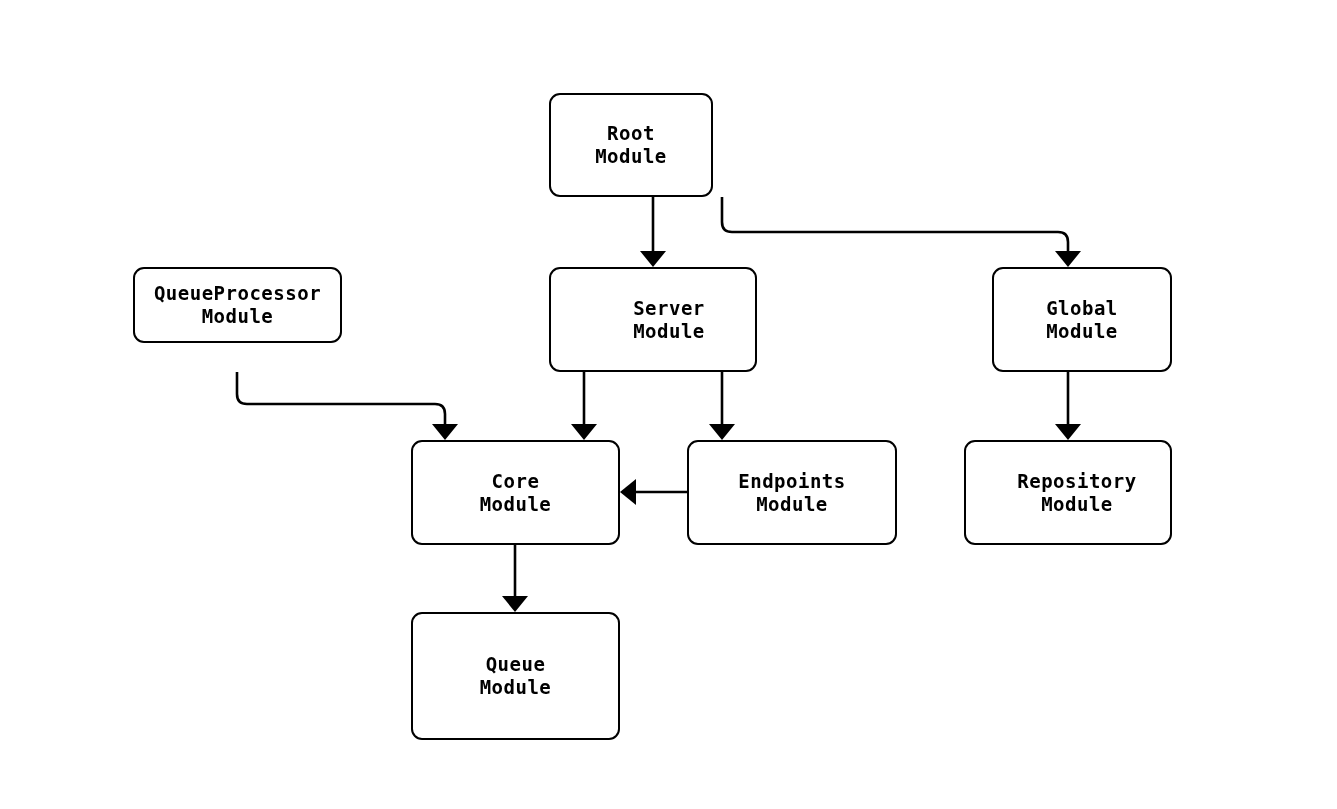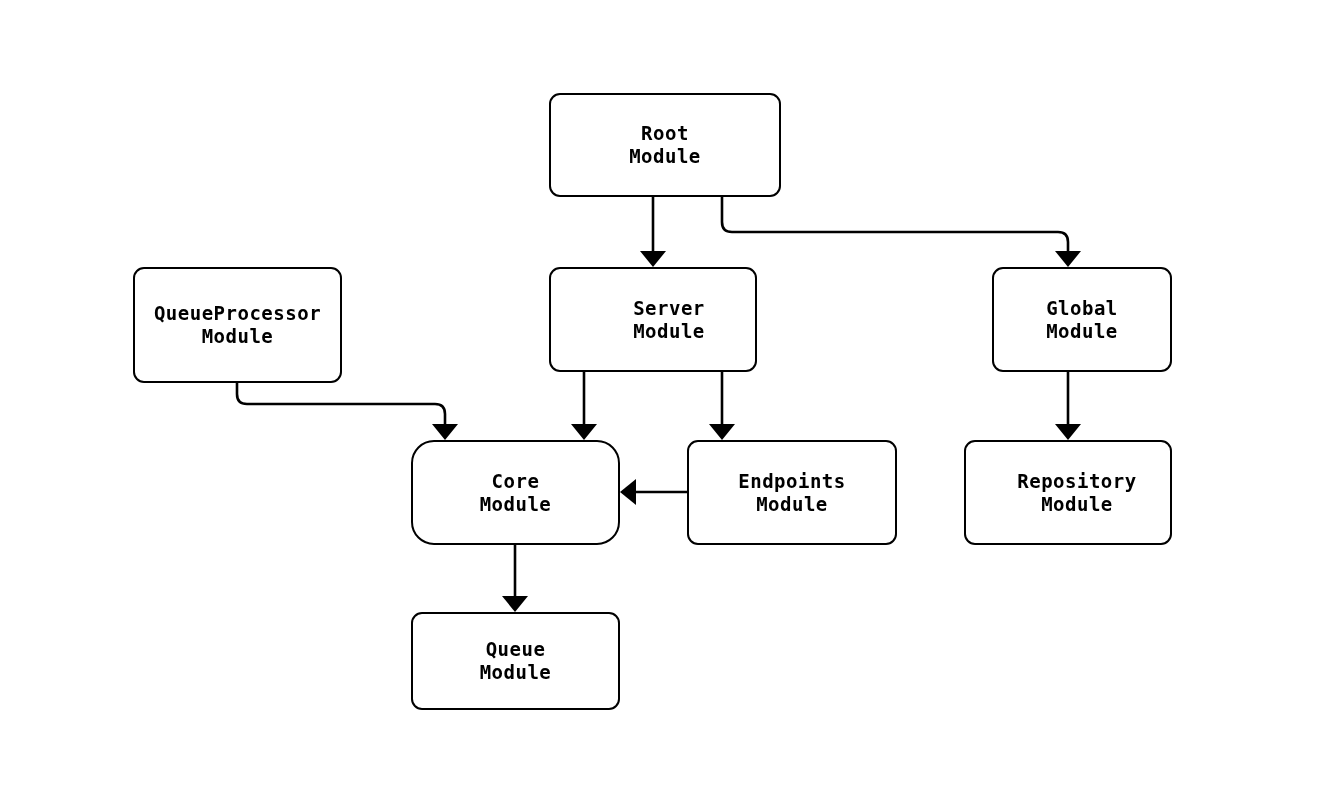--- a/index.html
+++ b/index.html
@@ -36,28 +36,28 @@
     align-items: center;
     justify-content: center;
     text-align: center;
     font-weight: 700;
     font-size: 19px;
     line-height: 23px;
     color: #000000;
     letter-spacing: 0.5px;
   }
   
-  .n-root          { left: 549px; top:  93px; width: 232px; height: 104px; }
-  .n-queueproc     { left: 133px; top: 267px; width: 209px; height: 116px; }
+  .n-root          { left: 549px; top:  93px; width: 164px; height: 104px; }
+  .n-queueproc     { left: 133px; top: 267px; width: 209px; height: 76px; }
   .n-server        { left: 549px; top: 267px; width: 208px; height: 105px; padding-left: 32px; }
   .n-global        { left: 992px; top: 267px; width: 180px; height: 105px; }
-  .n-core          { left: 411px; top: 440px; width: 209px; height: 105px; border-radius: 23px; }
+  .n-core          { left: 411px; top: 440px; width: 209px; height: 105px; }
   .n-endpoints     { left: 687px; top: 440px; width: 210px; height: 105px; text-align: center; }
   .n-repository    { left: 964px; top: 440px; width: 208px; height: 105px; padding-left: 18px; }
-  .n-queue         { left: 411px; top: 612px; width: 209px; height: 98px; }
+  .n-queue         { left: 411px; top: 612px; width: 209px; height: 128px; }
 </style>
 </head>
 <body>
 
 <div class="canvas">
 
   <svg class="edges-layer" viewBox="0 0 1337 809" xmlns="http://www.w3.org/2000/svg">
 
     <g>
       <path class="edge-path" d="M 653 197 L 653 252"></path>

